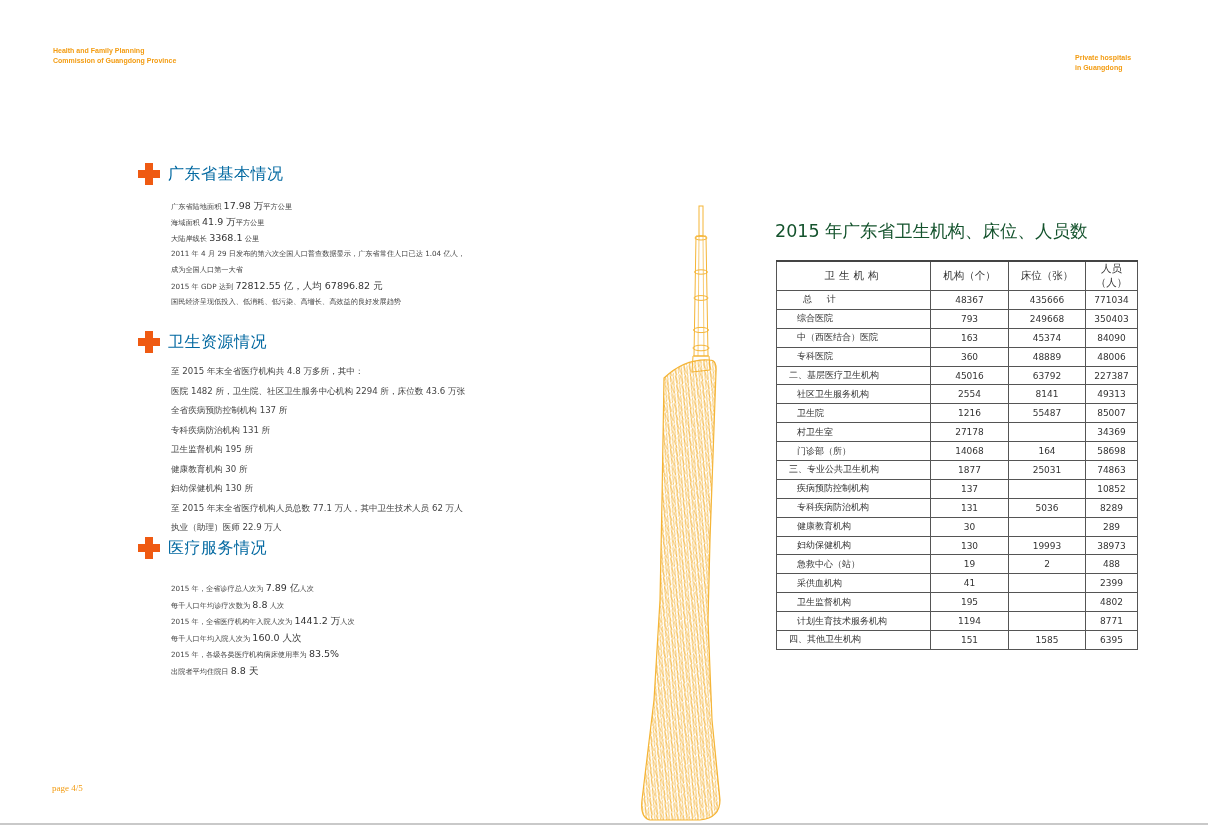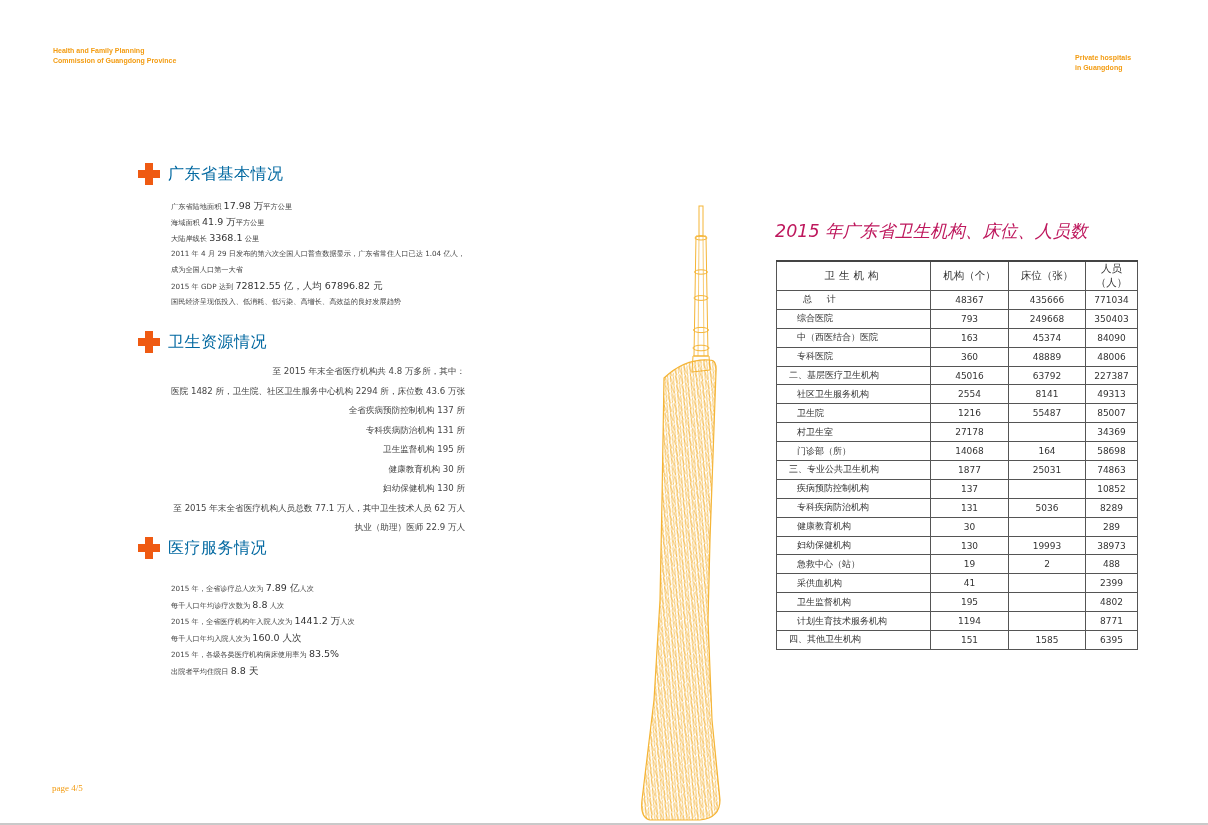--- a/index.html
+++ b/index.html
@@ -15,26 +15,26 @@
     .section { position: absolute; left: 138px; }
     .sec-title { display: flex; align-items: center; height: 24px; }
     .cross { position: relative; width: 22px; height: 22px; margin-right: 8px; }
     .cross::before, .cross::after { content: ""; position: absolute; background: #ef5a12; }
     .cross::before { left: 7px; top: 0; width: 8px; height: 22px; }
     .cross::after { left: 0; top: 7px; width: 22px; height: 8px; }
     .sec-title-text { font-size: 16px; color: #0369a1; letter-spacing: 0.5px; }
     .lines { margin-left: 33px; margin-top: 12px; }
     .line { font-size: 7.2px; color: #444; height: 16px; line-height: 16px; white-space: nowrap; }
     .line b { font-weight: normal; font-size: 9.5px; color: #333; }
-    .lines.mid .line { font-size: 8.6px; height: 19.5px; line-height: 19.5px; text-align: right; }
+    .lines.mid .line { font-size: 8.6px; height: 19.5px; line-height: 19.5px; }
     .lines.svc .line { height: 16.5px; line-height: 16.5px; }
 
     .tower { position: absolute; left: 630px; top: 200px; width: 110px; height: 623px; }
 
-    .tbl-title { position: absolute; left: 775px; top: 219px; font-size: 17.5px; color: #be185d; white-space: nowrap; font-style: italic; }
+    .tbl-title { position: absolute; left: 775px; top: 219px; font-size: 17.5px; color: #14532d; white-space: nowrap; }
     table.stats { position: absolute; left: 776px; top: 260px; border-collapse: collapse; font-size: 9px; color: #333; }
     table.stats td, table.stats th { border: 1px solid #555; height: 17.9px; padding: 0; text-align: center; font-weight: normal; }
     table.stats th { height: 26px; font-size: 10.5px; }
     table.stats tr:first-child th { border-top: 2px solid #444; }
     table.stats td.name { text-align: left; white-space: nowrap; }
     .lvl0 { padding-left: 26px !important; letter-spacing: 6px; margin-top: 15px; }
     .lvl1 { padding-left: 12px !important; }
     .lvl2 { padding-left: 20px !important; }
     col.c0 { width: 154px; } col.c1 { width: 78px; } col.c2 { width: 77px; } col.c3 { width: 52px; }
   </style>

